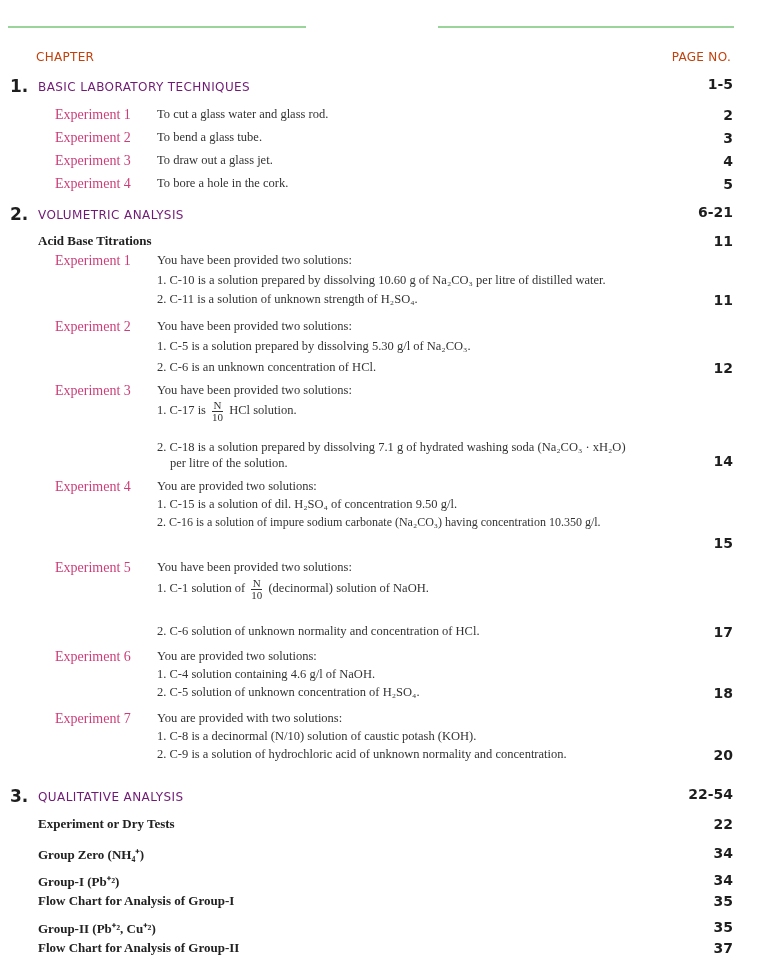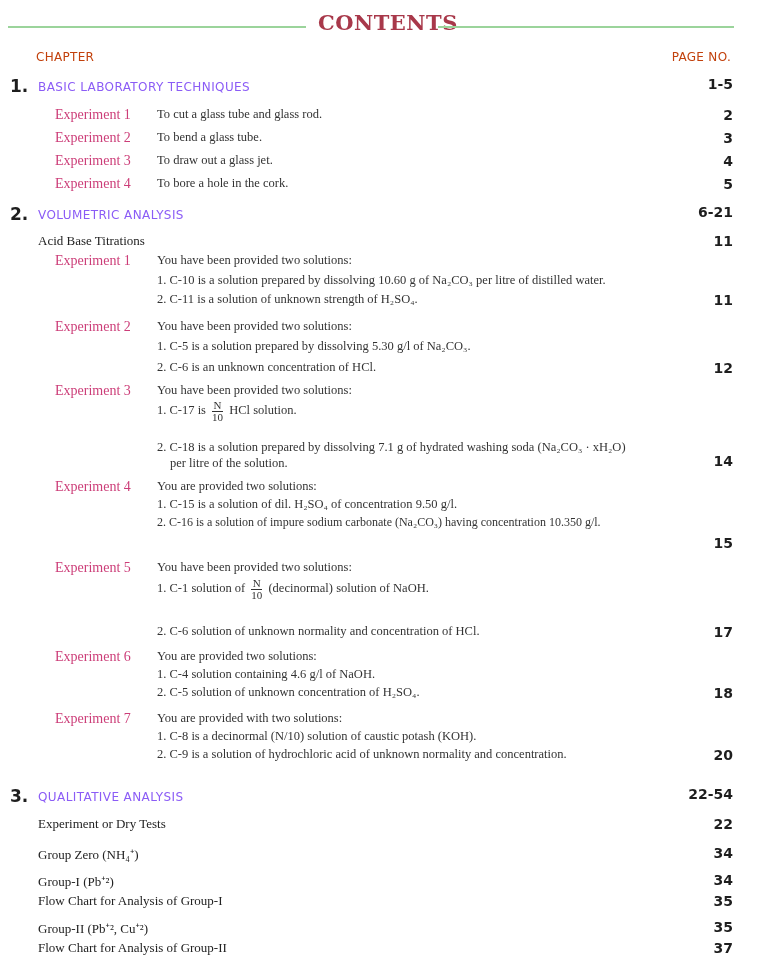--- a/index.html
+++ b/index.html
@@ -30,62 +30,61 @@
     }
     .col-head.left { left: 36px; }
     .col-head.right { right: 30px; }
     .row { position: absolute; left: 0; width: 761px; }
     .num {
       position: absolute; left: 10px; font-family: "DejaVu Sans", sans-serif;
       font-weight: bold; font-size: 17px; color: #1e1e1e;
     }
     .chap {
       position: absolute; left: 38px; font-family: "DejaVu Sans", sans-serif;
-      font-size: 12px; color: #8b5cf6; letter-spacing: 0.4px; top: 4px;
+      font-size: 12px; color: #701a75; letter-spacing: 0.4px; top: 4px;
     }
     .pg {
       position: absolute; right: 28px; font-family: "DejaVu Sans", sans-serif;
       font-weight: bold; font-size: 14px; color: #1e1e1e; text-align: right;
     }
     .exp-label {
       position: absolute; left: 55px; font-size: 14px; color: #cc3d78;
       font-family: "Liberation Serif", serif;
     }
     .desc {
       position: absolute; left: 157px; font-size: 12.5px; color: #333;
       font-family: "Liberation Serif", serif; white-space: nowrap;
     }
     .sub {
-      position: absolute; left: 38px; font-size: 13px; font-weight: normal; color: #222;
+      position: absolute; left: 38px; font-size: 13px; font-weight: bold; color: #222;
       font-family: "Liberation Serif", serif;
     }
     .frac { display: inline-block; vertical-align: middle; text-align: center; font-size: 11px; line-height: 11px; margin: 0 3px; }
     .frac span { display: block; }
     .frac .n { border-bottom: 1px solid #333; padding: 0 1px; }
   </style>
 </head>
 <body>
 
 <div class="title-wrap">
   <div class="title-line left"></div>
-  <div class="title">CONTENTS</div>
   <div class="title-line right"></div>
 </div>
 
 <div class="col-head left">CHAPTER</div>
 <div class="col-head right">PAGE NO.</div>
 
 <div class="row" style="top:76px;">
   <span class="num">1.</span>
   <span class="chap">BASIC LABORATORY TECHNIQUES</span>
   <span class="pg">1-5</span>
 </div>
 <div class="row" style="top:107px;">
   <span class="exp-label">Experiment 1</span>
-  <span class="desc">To cut a glass tube and glass rod.</span>
+  <span class="desc">To cut a glass water and glass rod.</span>
   <span class="pg">2</span>
 </div>
 <div class="row" style="top:130px;">
   <span class="exp-label">Experiment 2</span>
   <span class="desc">To bend a glass tube.</span>
   <span class="pg">3</span>
 </div>
 <div class="row" style="top:153px;">
   <span class="exp-label">Experiment 3</span>
   <span class="desc">To draw out a glass jet.</span>

